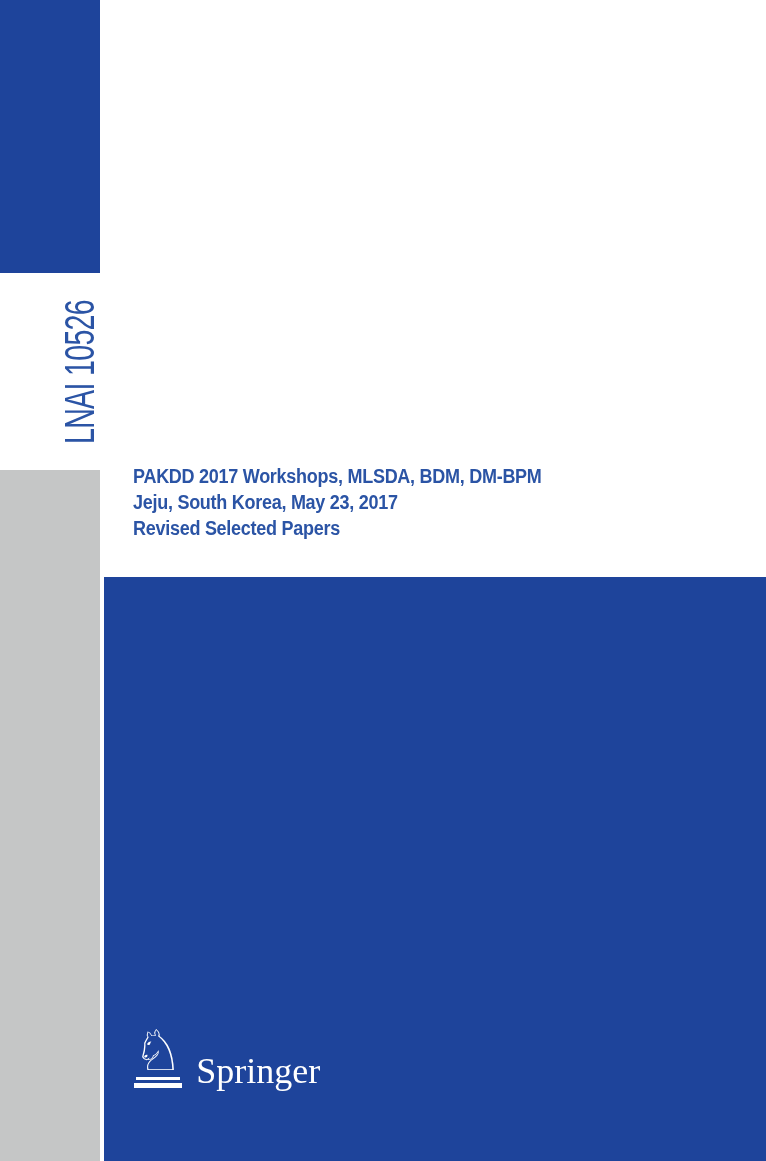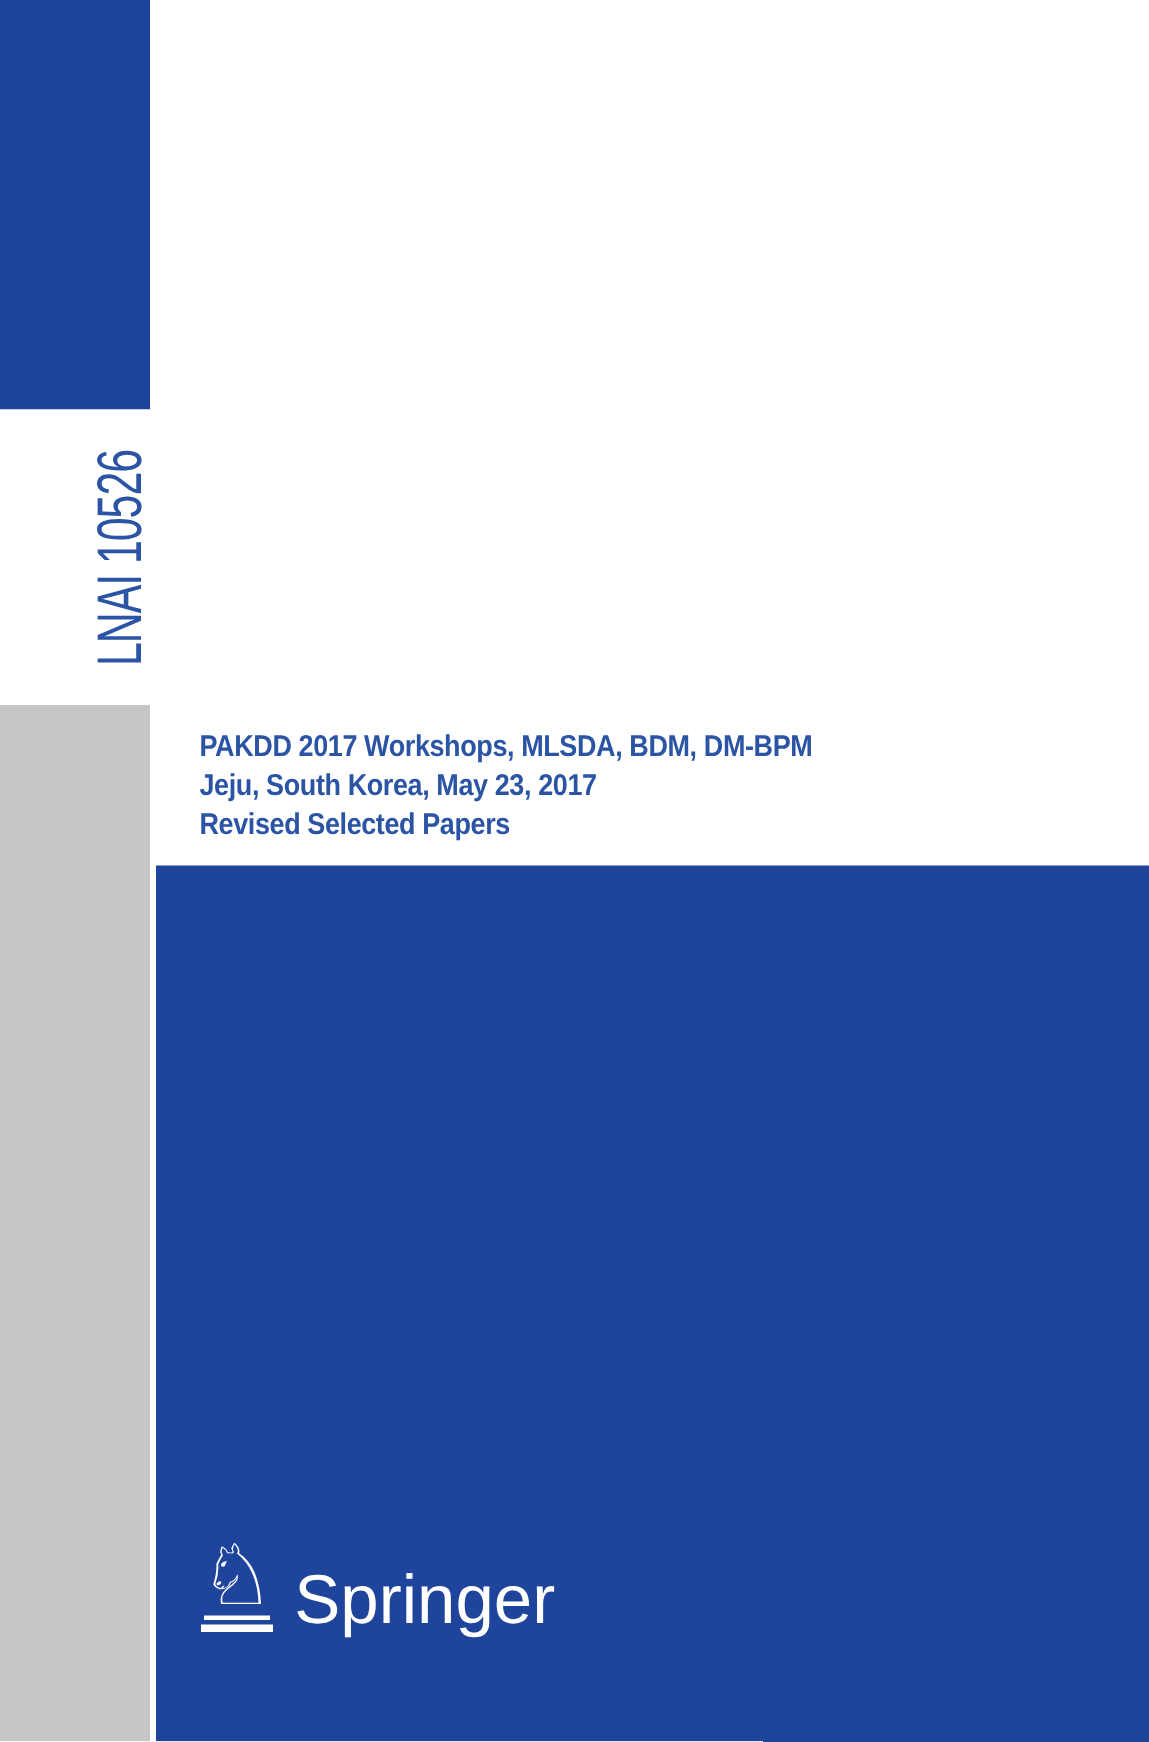--- a/index.html
+++ b/index.html
@@ -40,21 +40,21 @@
   }
   .title{
     position:absolute;left:32px;top:276px;margin:0;
     font-family:"Liberation Sans",sans-serif;font-weight:bold;
     font-size:47px;line-height:66px;letter-spacing:-1.5px;
     color:var(--heading-blue,#2b54a5);
     transform:scaleX(0.86);transform-origin:left top;white-space:nowrap;
   }
   
   .subtitle-band{
-    position:absolute;left:100px;top:470px;width:666px;height:107px;
+    position:absolute;left:100px;top:448px;width:666px;height:107px;
     background:#ffffff;
   }
   .subtitle{
     position:absolute;left:33px;top:15px;
     font-weight:bold;font-size:20px;line-height:26px;letter-spacing:-0.3px;
     color:var(--heading-blue,#2b54a5);
     transform:scaleX(0.9);transform-origin:left top;white-space:nowrap;
   }
   
   .blue-panel{
@@ -73,22 +73,22 @@
   }
   .pedestal-bar-thin{
     width:44px;height:3px;margin-top:2px;
     background:var(--logo-white,#ffffff);
   }
   .pedestal-bar-thick{
     width:48px;height:5px;margin-top:3px;
     background:var(--logo-white,#ffffff);
   }
   .wordmark{
-    font-family:Liberation Sans, sans-serif;
-    font-size:46px;line-height:1;color:var(--logo-white,#ffffff);
+    font-family:Liberation Serif, serif;
+    font-size:36px;line-height:1;color:var(--logo-white,#ffffff);
     position:relative;bottom:-1px;
   }
 </style>
 </head>
 <body>
 
 <div class="cover">
 
   <div class="spine-top"></div>
   <div class="spine-label-box">

